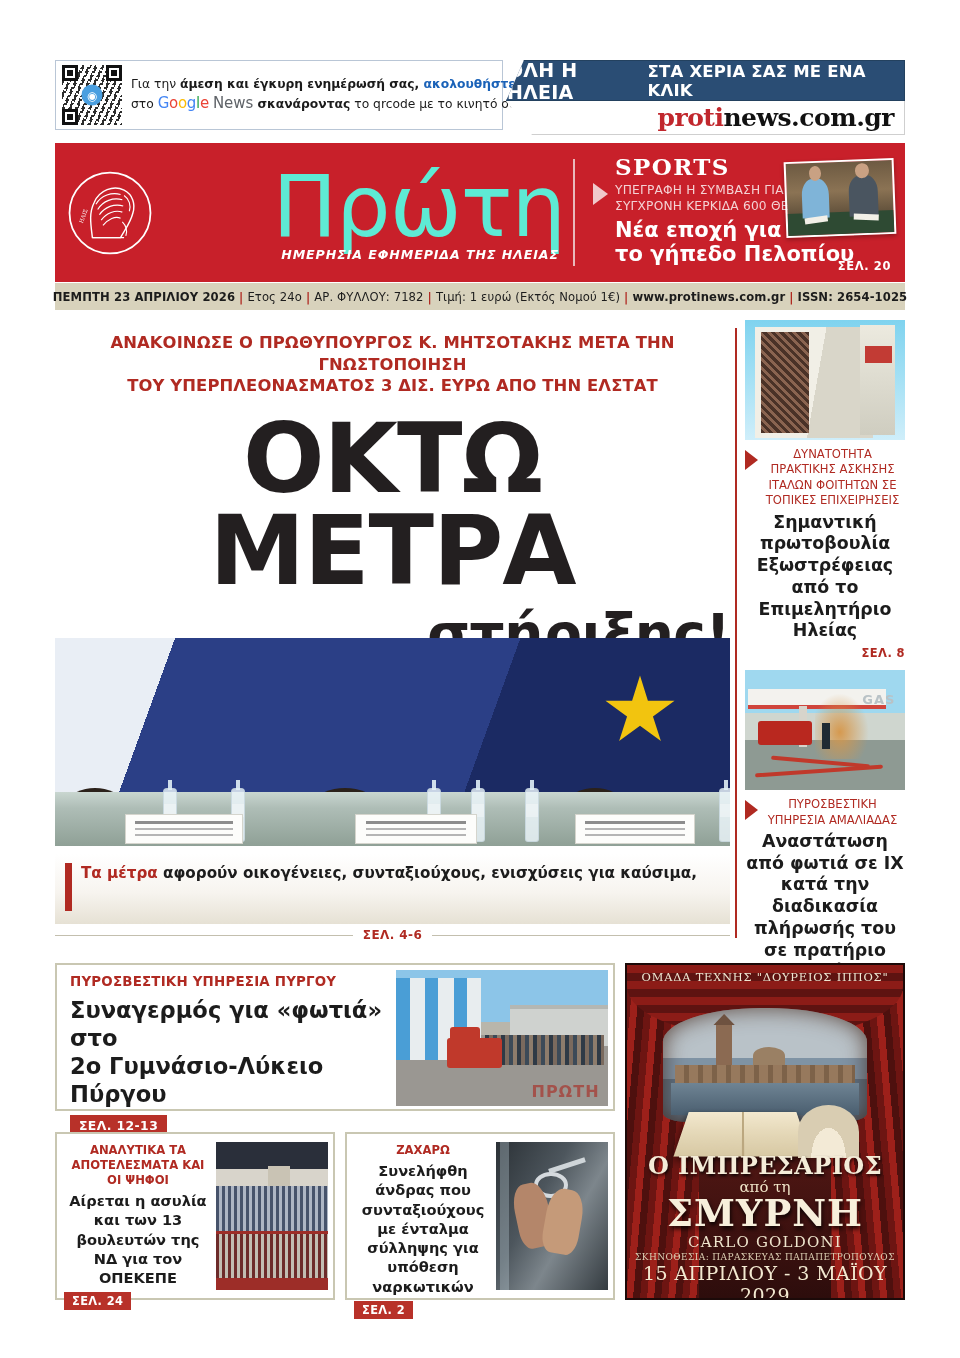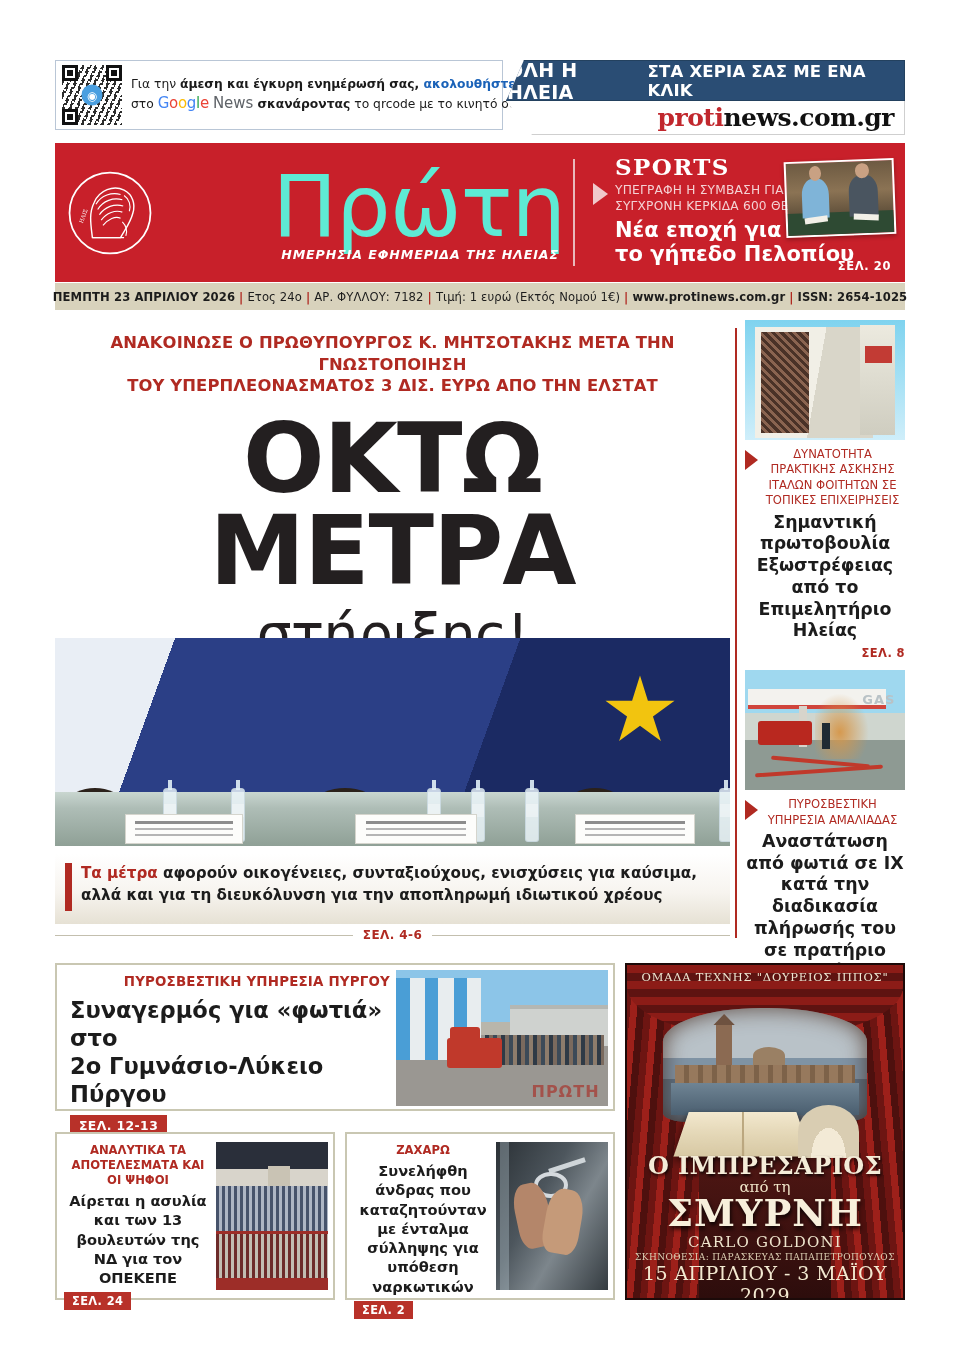--- a/index.html
+++ b/index.html
@@ -119,21 +119,21 @@
   .main { position:absolute; left:55px; top:320px; width:675px; }
   .kicker {
     color:#b02a22; font-weight:800; font-size:16.4px; line-height:1.32;
     text-align:center; padding:12px 8px 0; letter-spacing:0.1px;
   }
   .bighead {
     text-align:center; font-weight:800; color:#231f20;
     font-size:96px; line-height:0.96; letter-spacing:-1px; margin-top:16px;
   }
   .subhead {
-    text-align:center; font-weight:400; color:#231f20;
+    text-align:right; font-weight:700; color:#231f20;
     font-size:55px; line-height:1.0; margin-top:10px; letter-spacing:-0.5px;
   }
 
   
   .mainphoto {
     position:absolute; left:0; top:318px; width:675px; height:208px; overflow:hidden;
     background:linear-gradient(160deg,#25356e 0%,#31489a 45%,#1d2a5c 100%);
   }
   .mp-wall { position:absolute; left:0; top:0; width:100%; height:100%;
     background:linear-gradient(110deg,#e9eef5 0 16%,#2b3f86 16% 62%,#1b2a63 62% 100%); }
@@ -208,21 +208,21 @@
     border-bottom:10px solid transparent; margin-top:3px; flex:0 0 13px; }
   .rk-text { flex:1; color:#b02a22; font-size:11.6px; line-height:1.33; text-align:center; padding-left:2px;}
   .rail-head { text-align:center; font-weight:800; font-size:17.4px; line-height:1.25; color:#1c1c1c; margin-top:3px; }
   .rail-sel { text-align:right; color:#b02a22; font-weight:800; font-size:11.5px; margin-top:4px; letter-spacing:0.4px;}
 
   
   .box { position:absolute; border:2px solid #c9c7b2; background:#fff; }
   .fire-box { left:55px; top:963px; width:560px; height:148px; padding:5px; }
   .fire-inner { display:flex; height:100%; }
   .fire-left { flex:1; padding:4px 6px 0 8px; }
-  .fire-kicker { color:#b02a22; font-weight:700; font-size:13.4px; text-align:right; letter-spacing:0.2px;}
+  .fire-kicker { color:#b02a22; font-weight:700; font-size:13.4px; text-align:left; letter-spacing:0.2px;}
   .fire-head { font-weight:800; font-size:22.6px; line-height:1.24; margin-top:7px; color:#1c1c1c; }
   .tag { display:inline-block; background:#b83129; color:#fff; font-weight:800; font-size:12.4px;
     padding:3px 9px; margin-top:7px; letter-spacing:0.4px; }
   .fire-photo { width:212px; flex:0 0 212px; height:136px; position:relative; overflow:hidden;
     background:linear-gradient(180deg,#8cc5e8 0 38%,#b9b6ab 38% 48%,#9a9792 48% 100%); }
   .fire-photo .school{position:absolute;left:0;top:6%;width:40%;height:60%;
     background:linear-gradient(90deg,#4a9ed6 0 16%,#e8edef 16% 34%,#4a9ed6 34% 50%,#e8edef 50% 68%,#4a9ed6 68% 84%,#e8edef 84% 100%);}
   .fire-photo .shed{position:absolute;right:0;top:26%;width:46%;height:30%;background:#cfd2cf;border-top:4px solid #b4b7b3;}
   .fire-photo .crowd{position:absolute;right:2%;top:48%;width:56%;height:22%;
     background:repeating-linear-gradient(90deg,#2f3a46 0 4px,#7a6a5e 4px 8px,#3c4a58 8px 12px,#8d7c6c 12px 16px);}
@@ -452,21 +452,20 @@
           <div class="nl"></div>
           <div class="nl nl2"></div>
           <div class="nl nl3"></div>
         </div>
     </div>
 
     <div class="caption">
       <div class="cap-bar"></div>
       <div class="cap-text">
         <div><span class="red">Τα μέτρα</span><span> αφορούν οικογένειες, συνταξιούχους, ενισχύσεις για καύσιμα,</span></div>
-        <div>αλλά και για τη διευκόλυνση για την αποπληρωμή ιδιωτικού χρέους</div>
       </div>
     </div>
 
     <div class="sel-rule">
       <div class="ln"></div>
       <div class="lbl">ΣΕΛ. 4-6</div>
       <div class="ln"></div>
     </div>
   </div>
 
@@ -540,21 +539,21 @@
           <div class="seats"></div>
           <div class="seats2"></div>
       </div>
     </div>
   </div>
 
   <div class="box small-box sb2">
     <div class="sb-inner">
       <div class="sb-left">
         <div class="sb-kicker">ΖΑΧΑΡΩ</div>
-        <div class="sb-head">Συνελήφθη άνδρας που καταζητούνταν με ένταλμα σύλληψης για υπόθεση ναρκωτικών</div>
+        <div class="sb-head">Συνελήφθη άνδρας που συνταξιούχους με ένταλμα σύλληψης για υπόθεση ναρκωτικών</div>
         <span class="sb-tag">ΣΕΛ. 2</span>
       </div>
       <div class="sb-photo cuffs">
         <div class="bar"></div>
           <div class="chain"></div>
           <div class="ring"></div>
         <div class="hand1"></div>
           <div class="hand2"></div>
       </div>
     </div>

